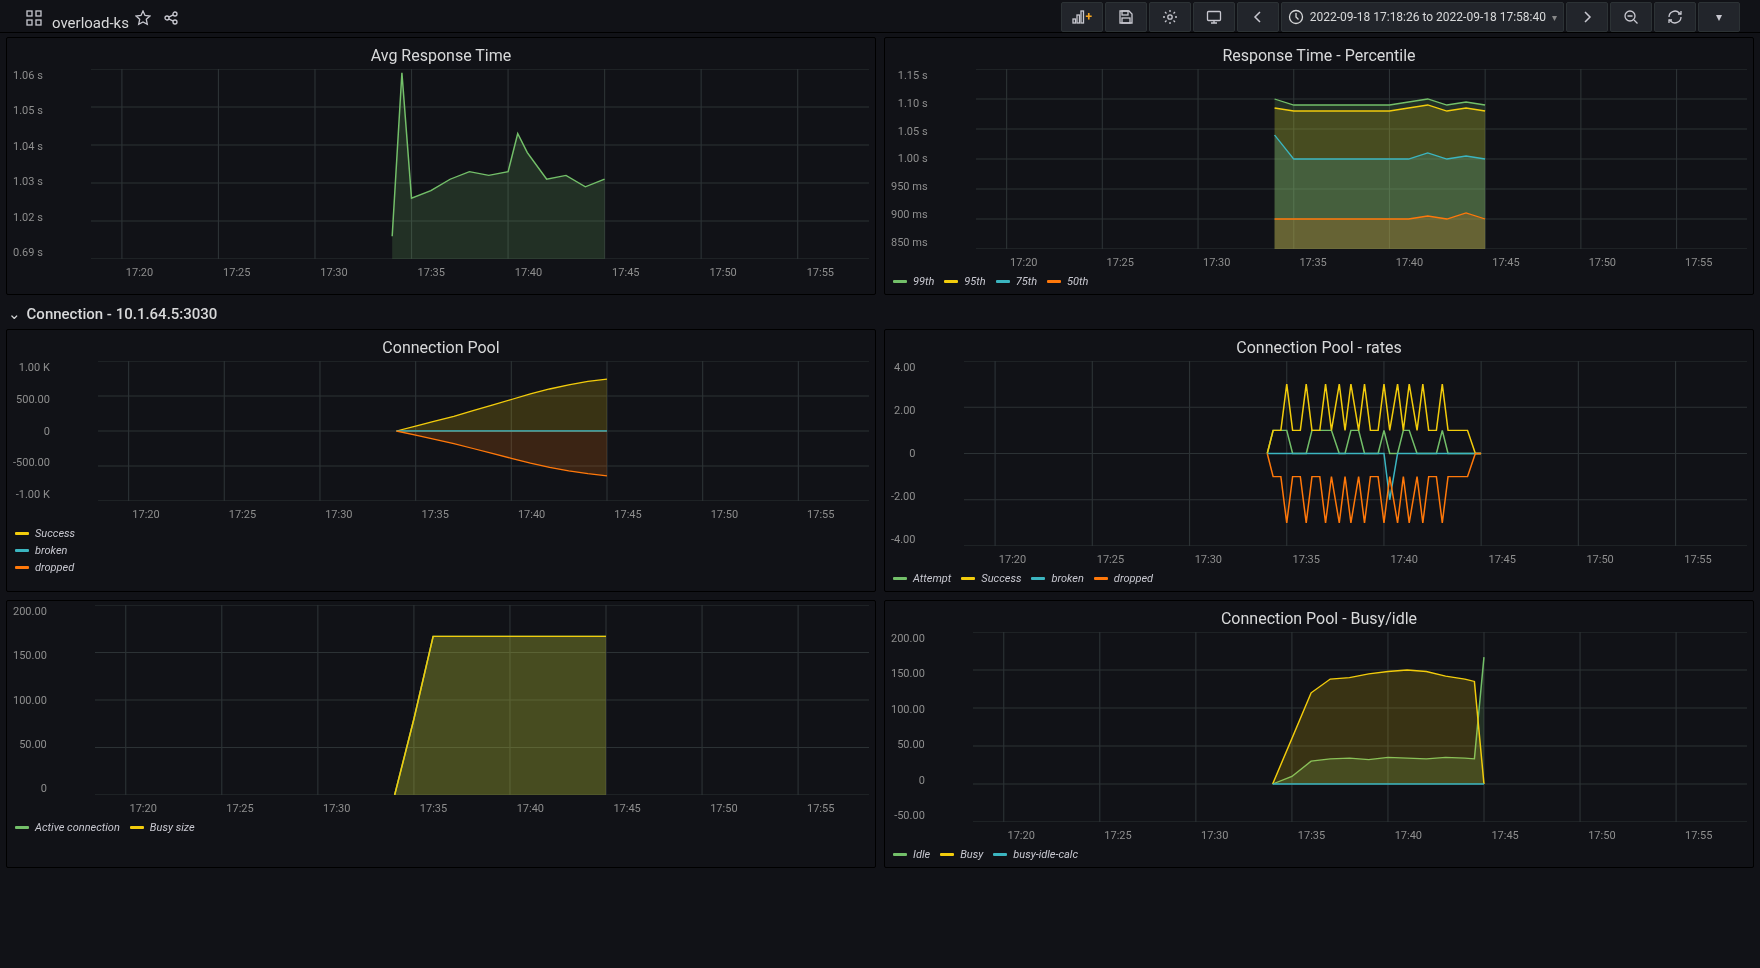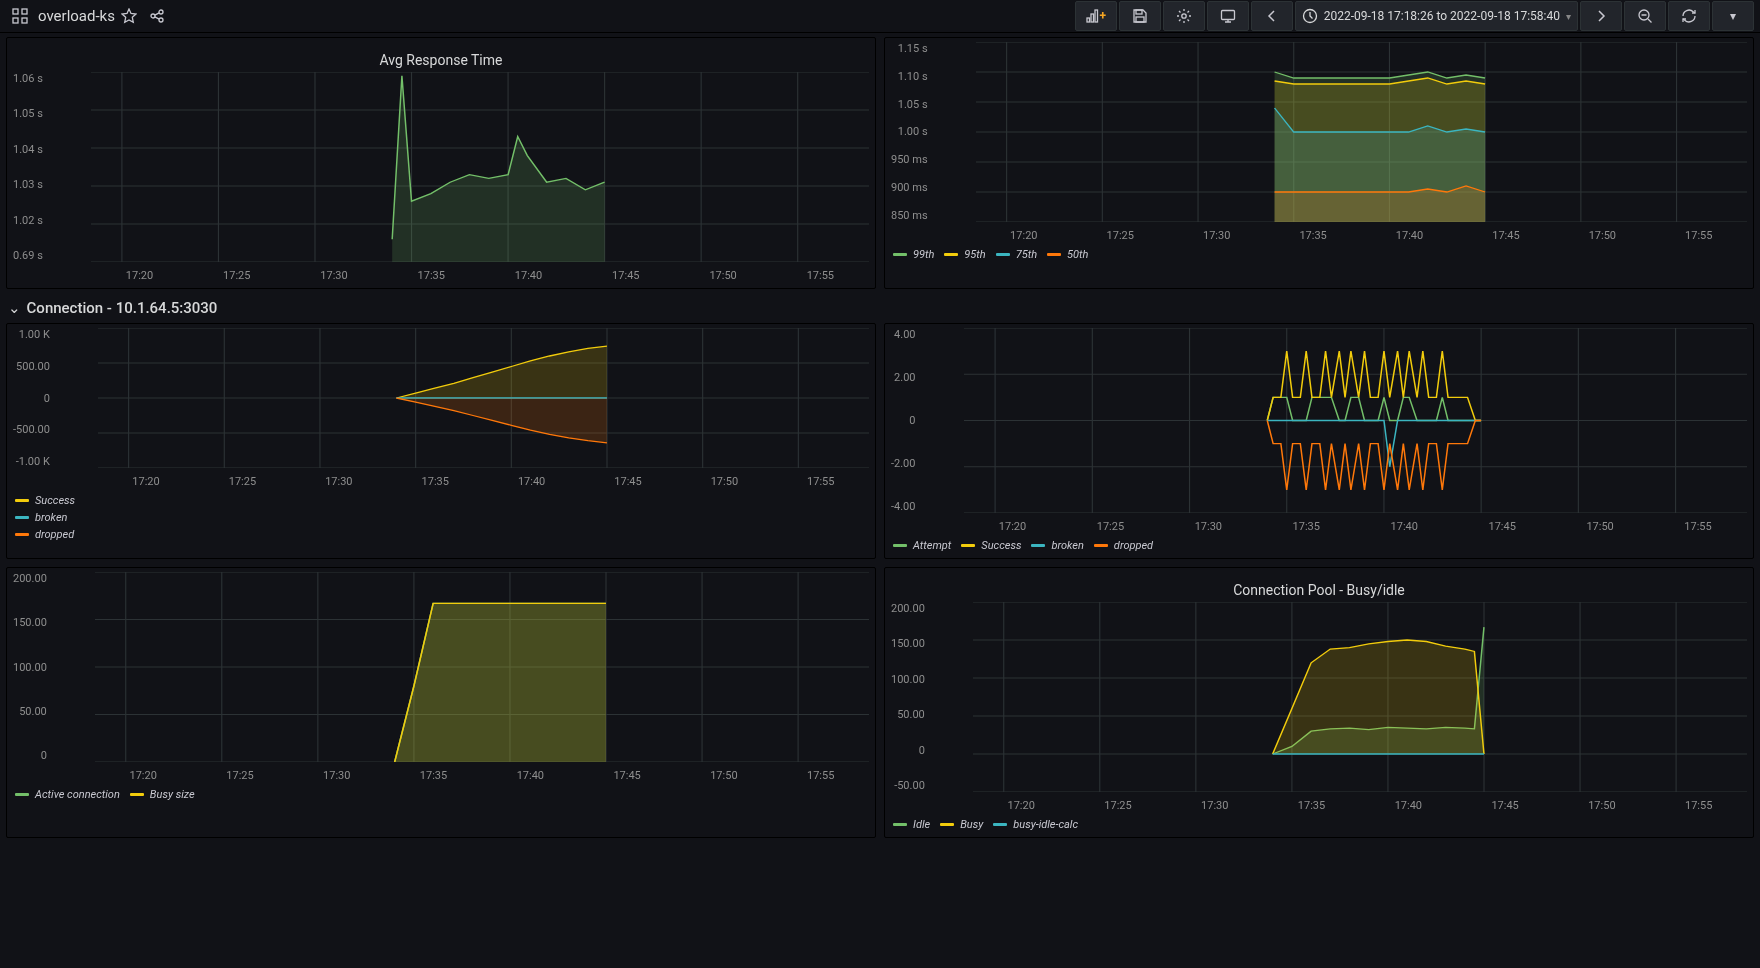--- a/index.html
+++ b/index.html
@@ -1,26 +1,26 @@
 <!DOCTYPE html>
 <html><head>
 <meta charset="utf-8">
 <style>
   html,body{margin:0;padding:0;background:#111217;color:#c8c8d0;font-family:Roboto,Helvetica,Arial,sans-serif;font-size:12px;}
-  .topbar{display:flex;align-items:center;height:32px;padding:0 6px;background:#111217;border-bottom:1px solid #000;}
+  .topbar{display:flex;align-items:flex-end;height:32px;padding:0 20px;background:#111217;border-bottom:1px solid #000;}
   .topbar .title{font-size:15px;color:#d8d9da;margin-left:4px;}
   .topbar .iconbtn{width:28px;height:28px;display:flex;align-items:center;justify-content:center;color:#c8c8d0;cursor:pointer;border-radius:2px;}
   .topbar .spacer{flex:1;}
   .toolbar-right{display:flex;align-items:center;gap:2px;}
   .toolbar-right .btn{height:28px;min-width:28px;display:flex;align-items:center;justify-content:center;background:#22252b;border:1px solid #2c3235;border-radius:2px;padding:0 6px;cursor:pointer;}
   .timebtn{display:flex;align-items:center;gap:6px;font-size:12px;color:#d8d9da;}
   .timebtn .chev{font-size:10px;color:#888;}
   .row{display:flex;gap:8px;padding:4px 6px;}
   .panel{flex:1;background:#111217;border:1px solid #000;border-radius:2px;padding:4px 6px 6px 6px;display:flex;flex-direction:column;position:relative;}
-  .panel-title{text-align:center;color:#d8d9da;font-size:14px;margin:10px 0 4px 0;}
+  .panel-title{text-align:center;color:#d8d9da;font-size:16px;margin:4px 0 4px 0;}
   .plot-wrap{display:flex;gap:44px;}
   .yaxis{display:flex;flex-direction:column;justify-content:space-between;align-items:flex-end;padding-right:4px;color:#8e8e8e;font-size:11px;}
   .plot{flex:1;position:relative;}
   .xaxis{display:flex;justify-content:space-between;padding:4px 0 0 0;color:#8e8e8e;font-size:11px;}
   .xaxis span{flex:1;text-align:center;}
   .legend{display:flex;flex-wrap:wrap;gap:10px;padding:6px 2px 0 2px;font-size:11px;}
   .legend.col{flex-direction:column;gap:4px;}
   .legend-item{display:flex;align-items:center;gap:6px;cursor:pointer;font-style:italic;}
   .swatch{width:14px;height:3px;border-radius:1px;}
   .section-row{padding:6px 8px 2px 8px;}
@@ -157,20 +157,21 @@
             <span>17:30</span>
             <span>17:35</span>
             <span>17:40</span>
             <span>17:45</span>
             <span>17:50</span>
             <span>17:55</span>
           </div></div>
     </div>
     </div>
   <div class="panel" id="p-pct">
+    <div class="panel-title">Response Time - Percentile</div>
     <div class="plot-wrap">
       <div class="yaxis" style="height:180px">
           <span>1.15 s</span>
           <span>1.10 s</span>
           <span>1.05 s</span>
           <span>1.00 s</span>
           <span>950 ms</span>
           <span>900 ms</span>
           <span>850 ms</span>
         </div>
@@ -234,20 +235,21 @@
 
 <div class="section-row">
   <div class="section-header">
     <span>⌄</span>
     <span>Connection - 10.1.64.5:3030</span>
   </div>
 </div>
 
 <div class="row">
   <div class="panel" id="p-pool">
+    <div class="panel-title">Connection Pool</div>
     <div class="plot-wrap">
       <div class="yaxis" style="height:140px">
           <span>1.00 K</span>
           <span>500.00</span>
           <span>0</span>
           <span>-500.00</span>
           <span>-1.00 K</span>
         </div>
       <div class="plot"><svg width="100%" height="140" viewBox="0 0 680 140" preserveAspectRatio="none">
             <g class="grid">
@@ -291,20 +293,21 @@
           <span class="swatch" style="background:#3BB5C0"></span>
           <span>broken</span>
         </div>
         <div class="legend-item">
           <span class="swatch" style="background:#FF780A"></span>
           <span>dropped</span>
         </div>
       </div>
     </div>
   <div class="panel" id="p-rates">
+    <div class="panel-title">Connection Pool - rates</div>
     <div class="plot-wrap">
       <div class="yaxis" style="height:185px">
           <span>4.00</span>
           <span>2.00</span>
           <span>0</span>
           <span>-2.00</span>
           <span>-4.00</span>
         </div>
       <div class="plot"><svg width="100%" height="185" viewBox="0 0 680 185" preserveAspectRatio="none">
             <g class="grid">

